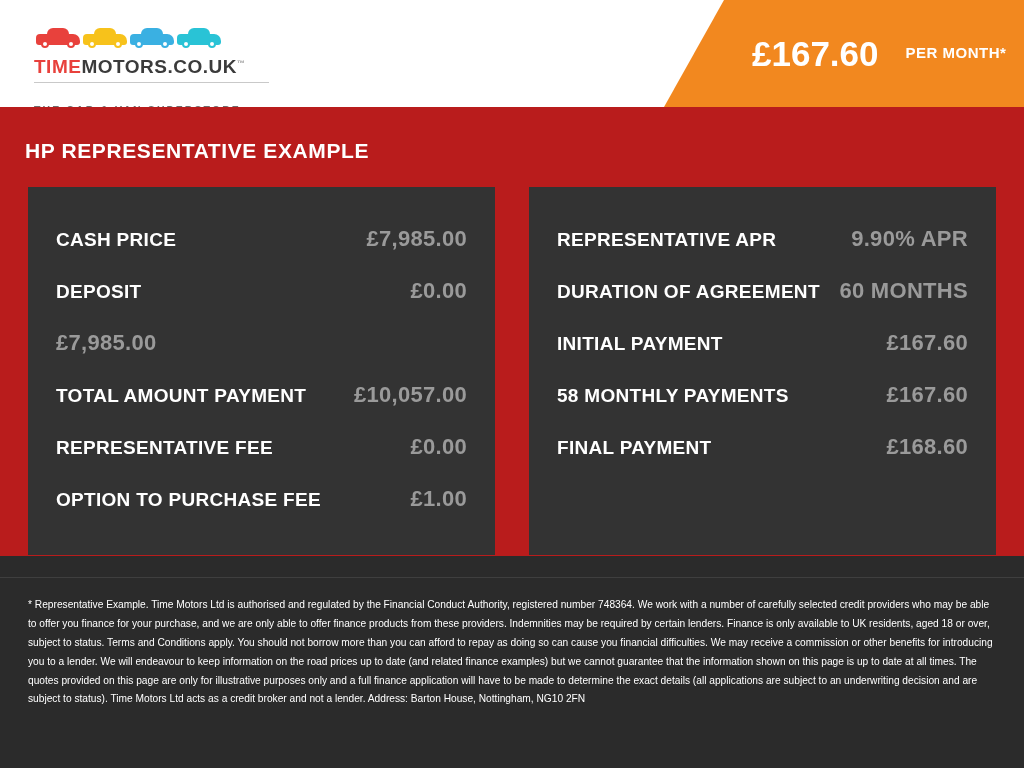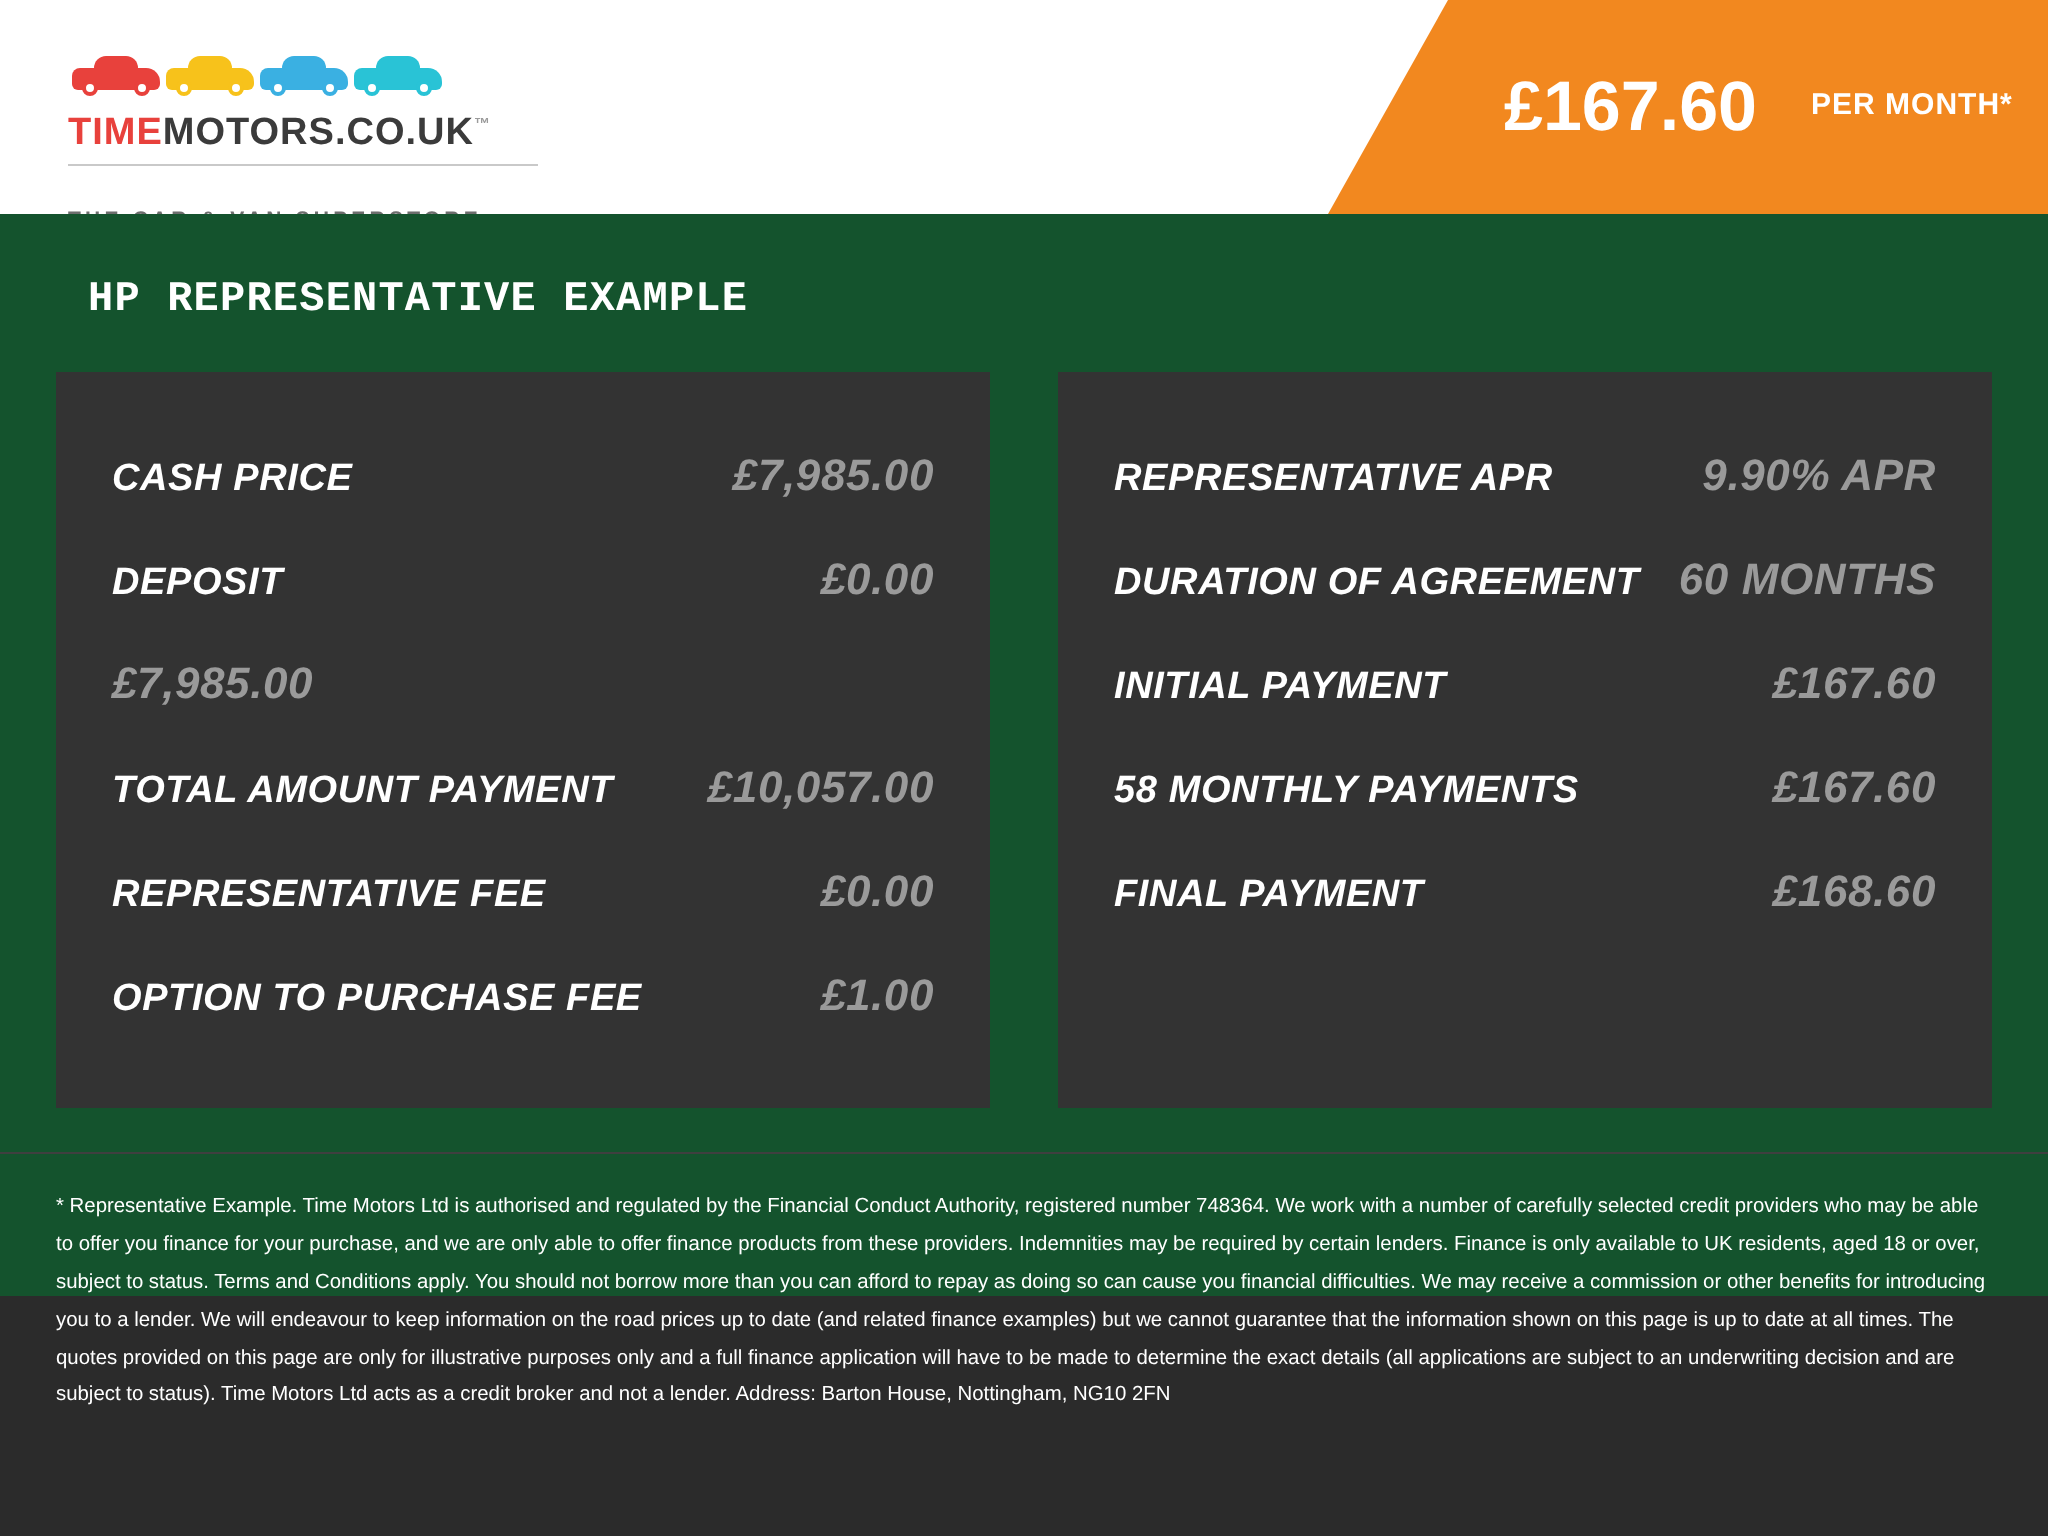--- a/index.html
+++ b/index.html
@@ -6,22 +6,22 @@
   html, body {
     width: 1024px;
     height: 768px;
     background: #2b2b2b;
     font-family: "Liberation Sans", sans-serif;
     overflow: hidden;
   }
   .page {
     position: relative;
     width: 1024px;
-    height: 648px;
-    background: #14532d;
+    height: 556px;
+    background: #b91c1c;
   }
 
   
   .header {
     position: relative;
     height: 107px;
     background: #ffffff;
     overflow: hidden;
   }
   .logo-wrap {
@@ -126,30 +126,28 @@
     margin-left: 27px;
     padding-bottom: 2px;
   }
 
   
   .section-title {
     color: #ffffff;
     font-size: 21px;
     font-weight: bold;
     letter-spacing: 0.6px;
-    padding: 32px 0 0 44px;
-    font-family: Liberation Mono, monospace;
+    padding: 32px 0 0 25px;
   }
 
   
   .panels {
     display: flex;
     gap: 34px;
     padding: 24px 28px 0 28px;
-    font-style: italic;
   }
   .panel {
     flex: 1 1 0;
     background: #333333;
     padding: 26px 28px 30px 28px;
   }
   .row {
     display: flex;
     align-items: baseline;
     justify-content: space-between;

